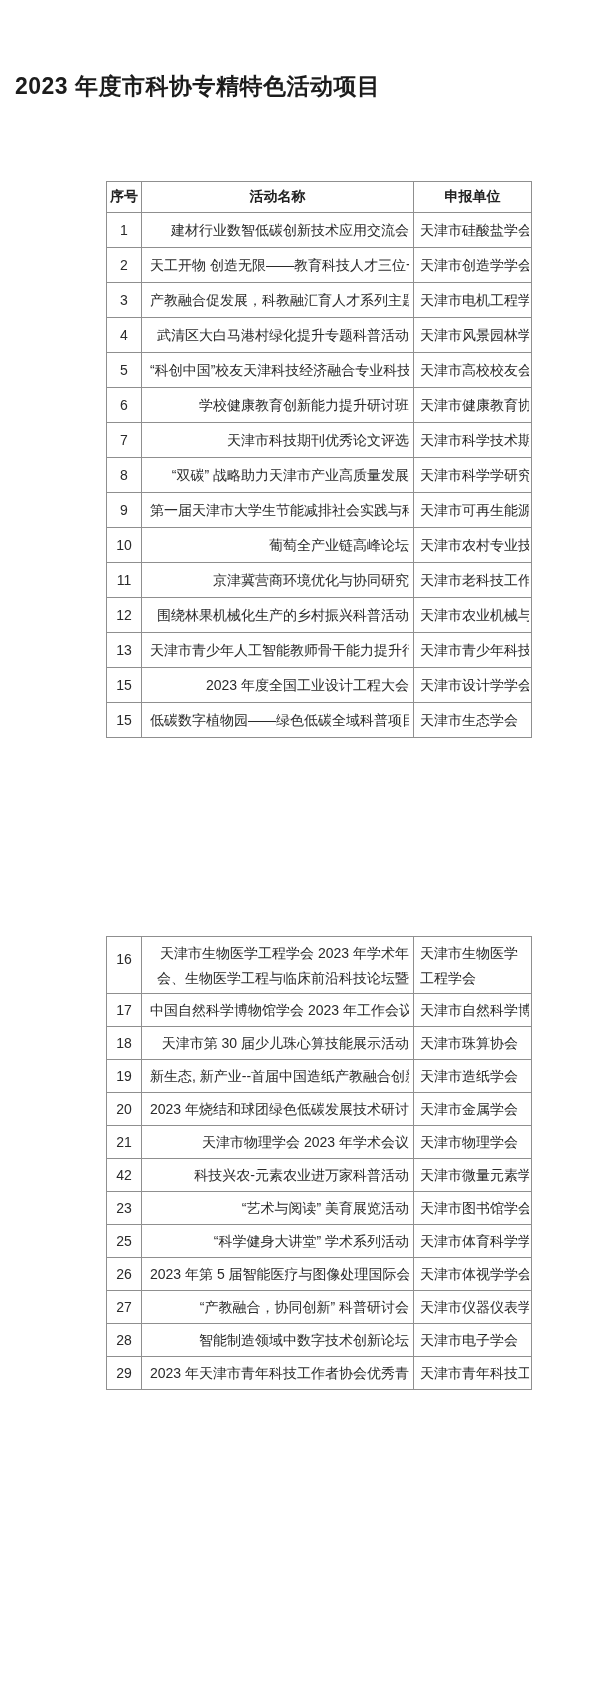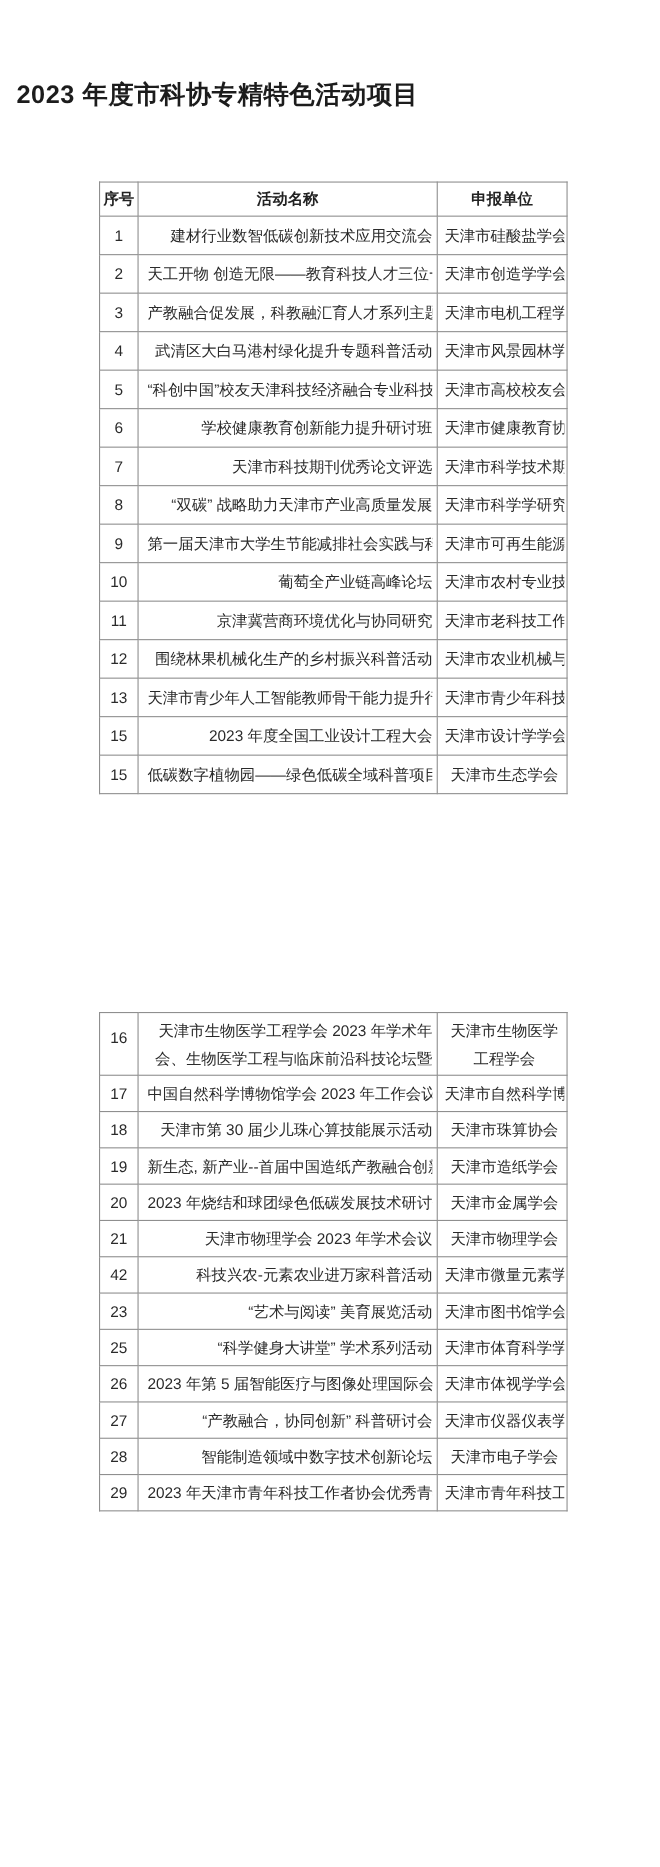--- a/index.html
+++ b/index.html
@@ -19,24 +19,25 @@
     text-align: left;
     font-size: 23px;
     line-height: 33px;
     font-weight: 600;
     color: #1c1c1c;
     letter-spacing: 0.5px;
     padding-left: 15px;
   }
   table.roster {
     position: absolute;
-    left: 90px;
+    left: 106px;
     width: 425px;
     border-collapse: collapse;
     table-layout: fixed;
+    margin-top: 16px;
   }
   #table1 { top: 165px; }
   #table2 { top: 920px; }
   th, td {
     border: 1px solid #8f8f8f;
     font-size: 14px;
     font-weight: normal;
     color: #2a2a2a;
     padding: 0;
     vertical-align: middle;
@@ -45,21 +46,21 @@
   th {
     height: 30px;
     text-align: center;
     font-weight: 600;
     color: #222;
   }
   #table1 td { height: 34px; }
   #table2 td { height: 32px; }
   .col-no  { text-align: center; }
   .col-act { text-align: right; }
-  .col-unit{ text-align: center; }
+  .col-unit{ text-align: left; }
   .cellbox {
     overflow: hidden;
     white-space: nowrap;
     line-height: 18px;
   }
   .col-act .cellbox  { margin: 0 4px 0 8px; }
   .col-unit .cellbox { margin: 0 2px 0 6px; }
   
   tr.tall td { height: 50px; vertical-align: top; }
   tr.tall .cellbox {

